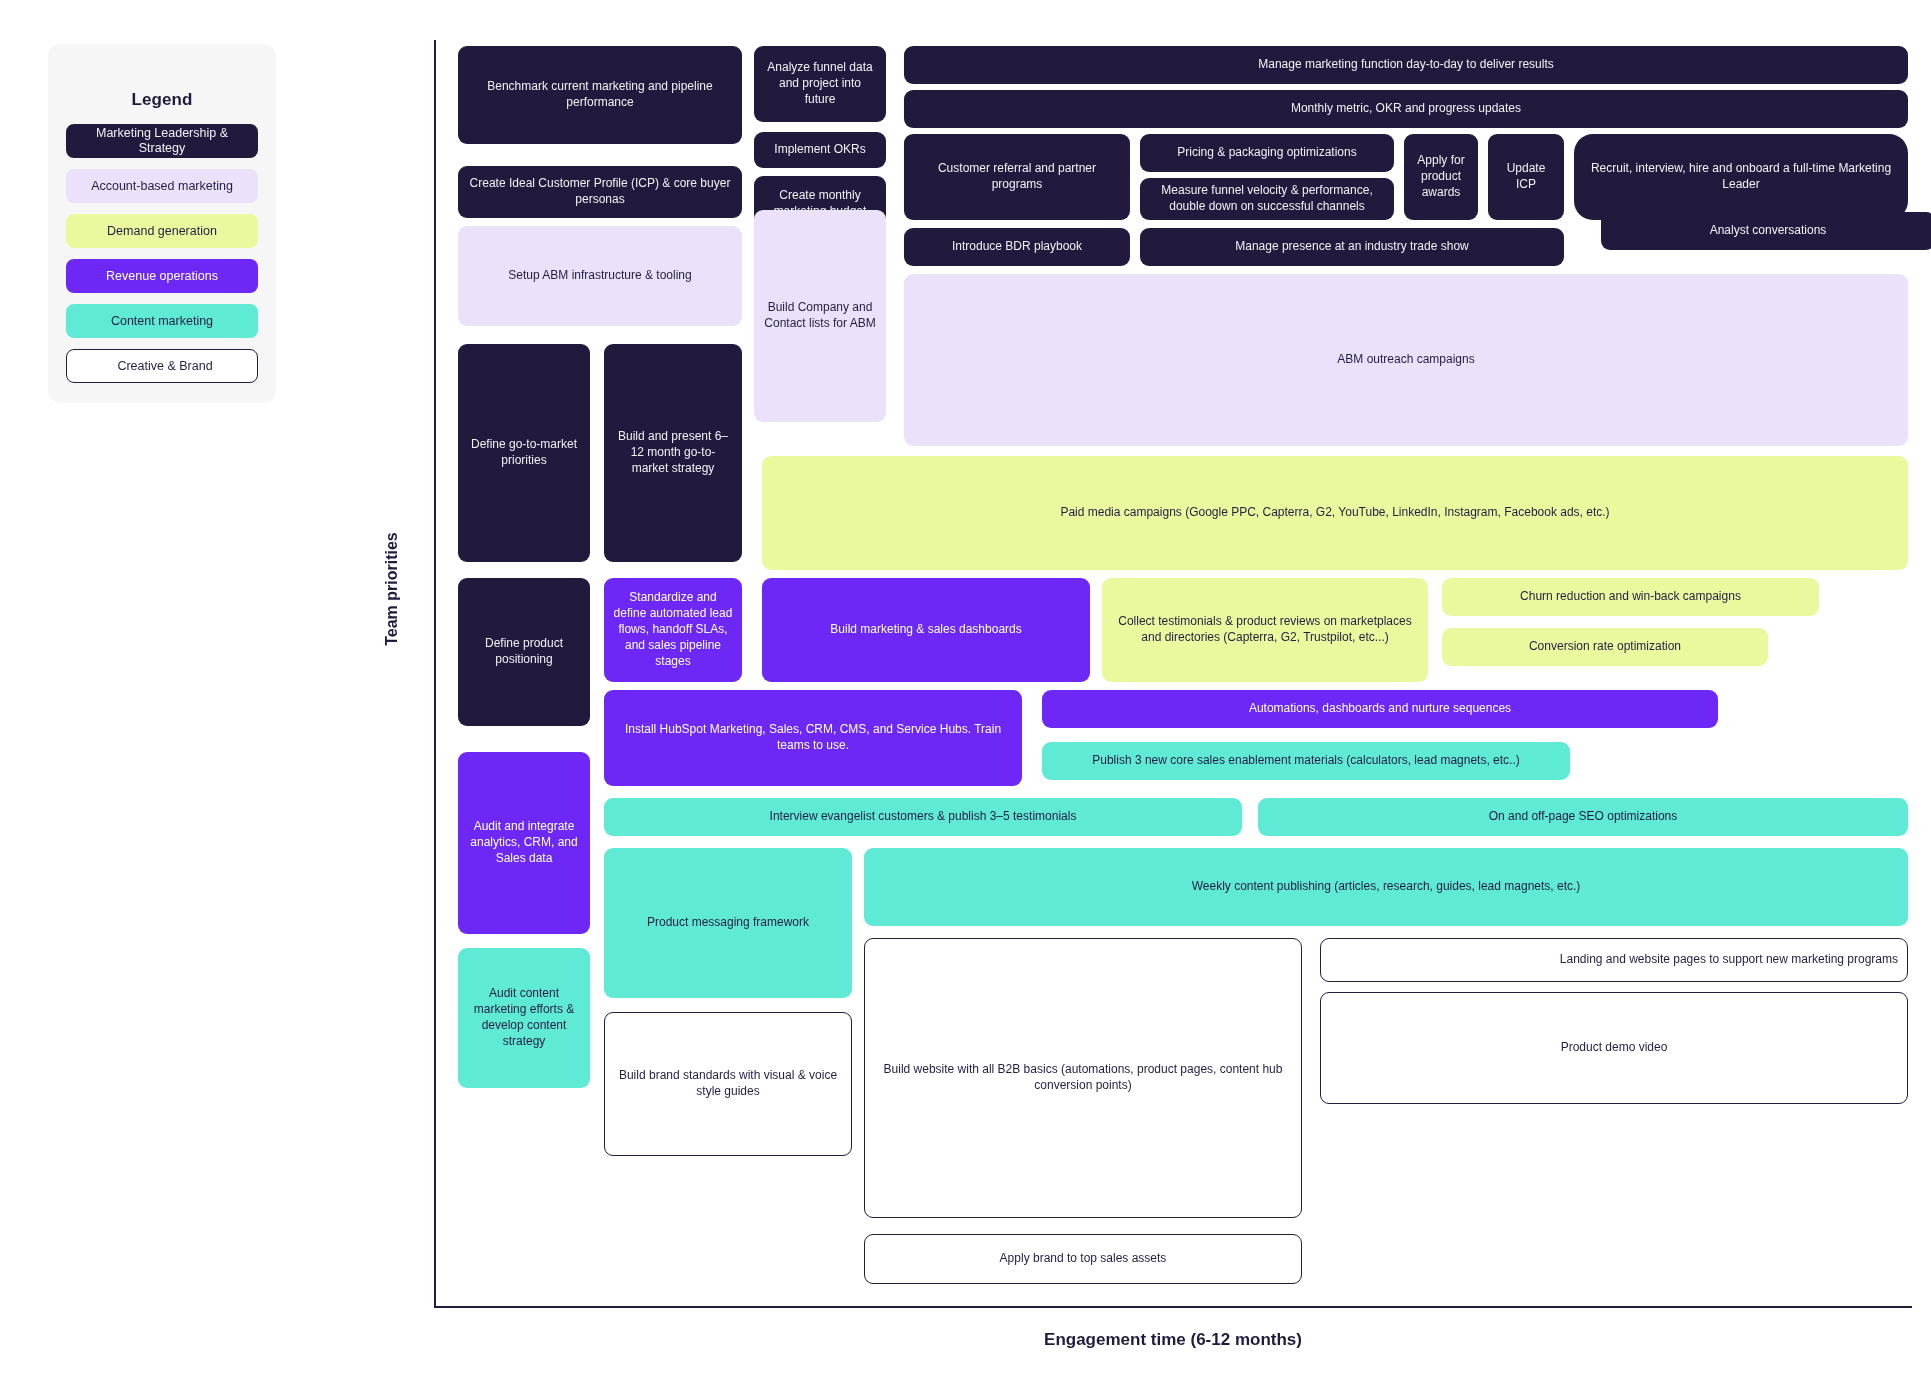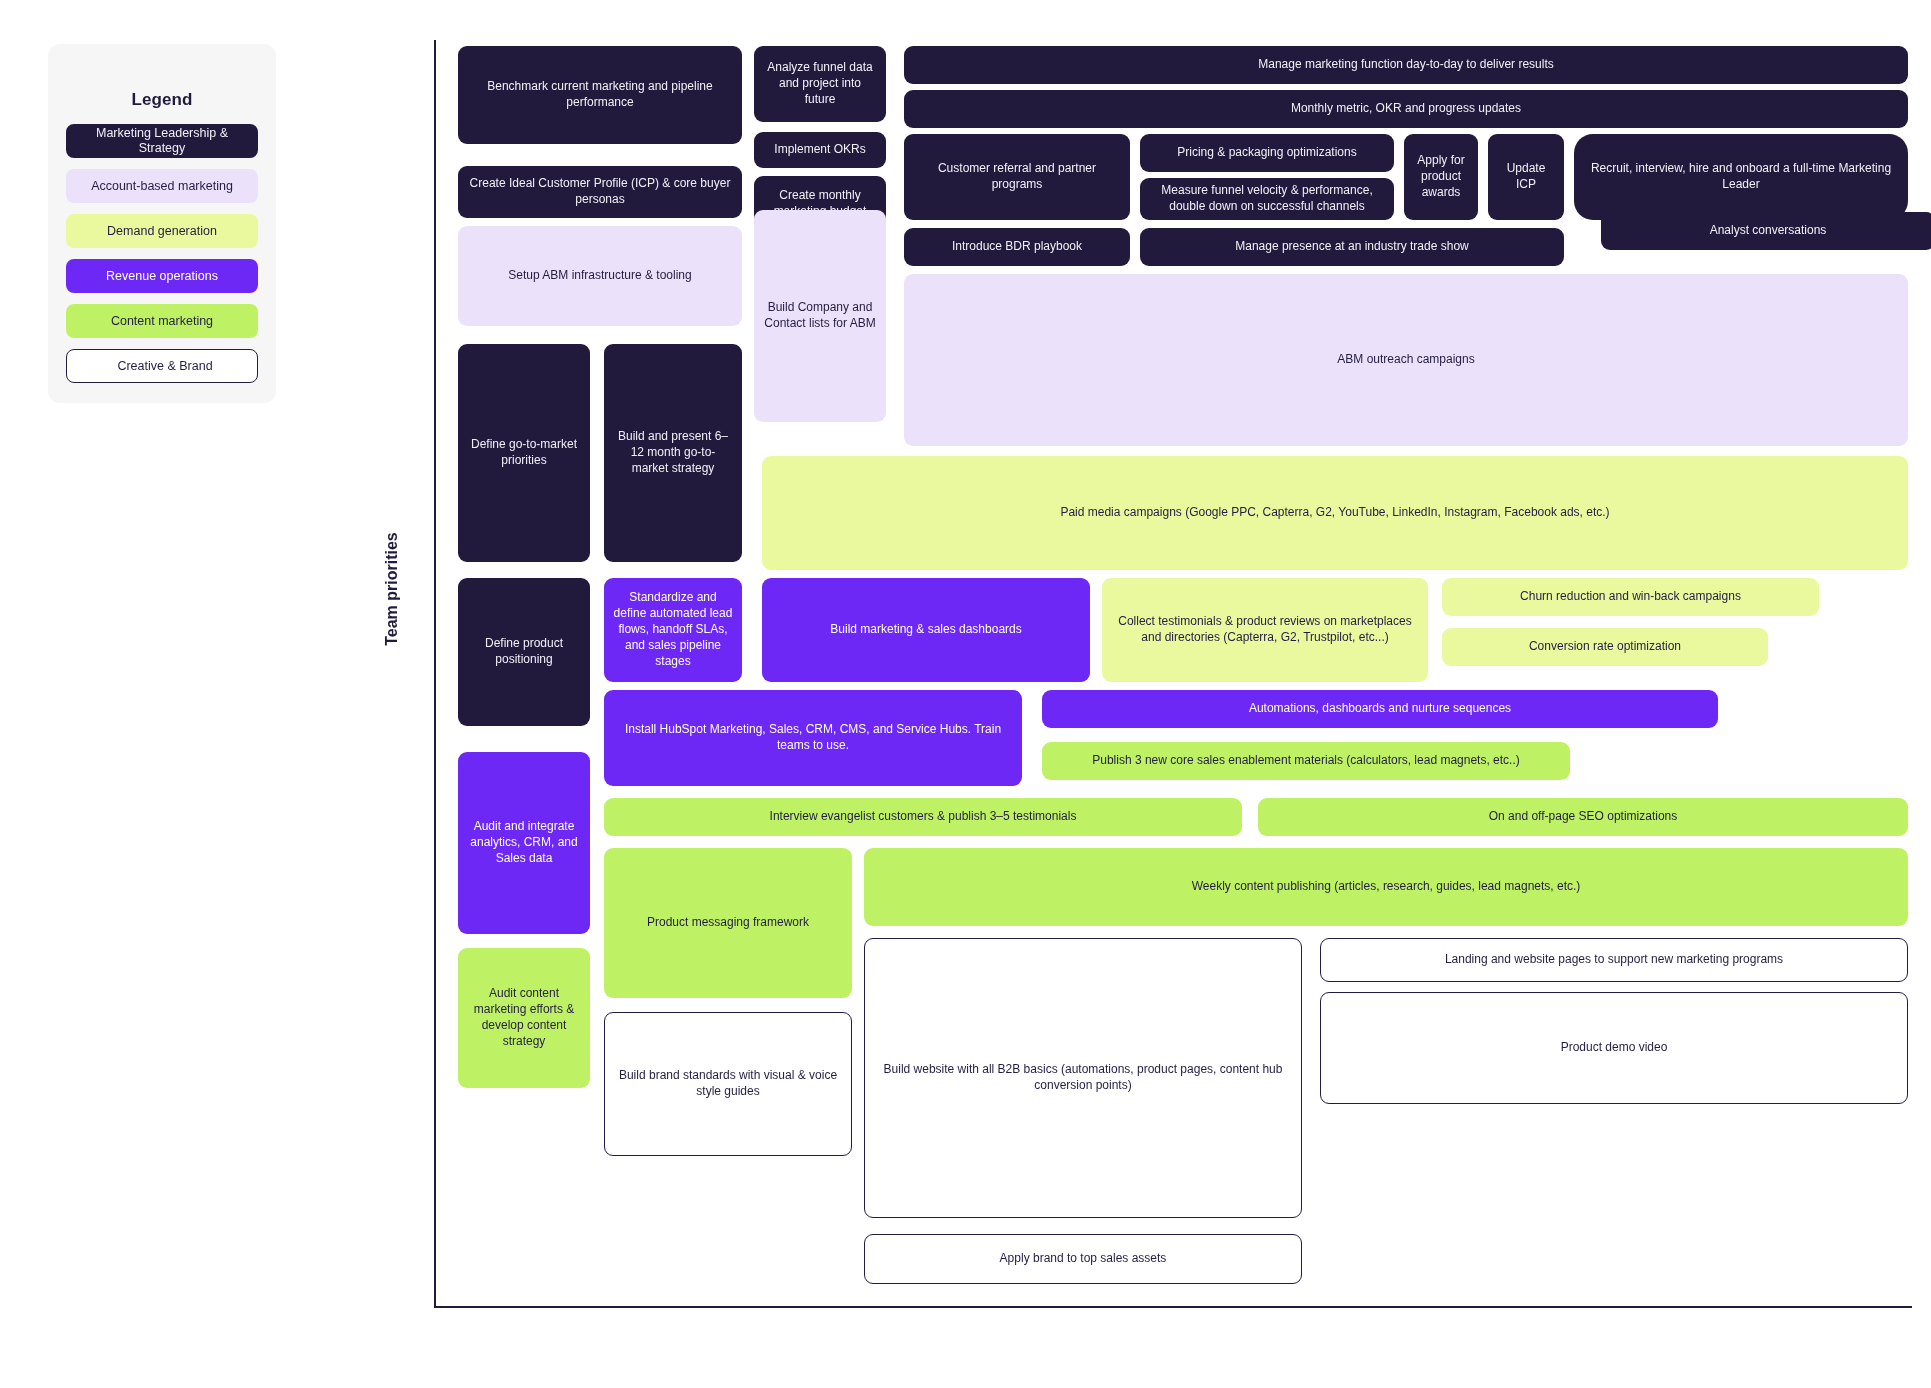--- a/index.html
+++ b/index.html
@@ -101,21 +101,21 @@
     text-align: center;
     padding: 18px 9px;
     font-size: 12px;
     line-height: 1.32;
     overflow: hidden;
   }
   .c-lead   { background: #221a3d; color: #f2f0f7; }
   .c-abm    { background: #ece1fb; color: #241d42; }
   .c-demand { background: #eaf99e; color: #241d42; }
   .c-revops { background: #6d28f6; color: #ffffff; }
-  .c-content{ background: #bef264; color: #241d42; }
+  .c-content{ background: #5eead4; color: #241d42; }
   .c-brand  { background: #ffffff; color: #241d42; border: 1.4px solid #241d42; }
 </style>
 </head>
 <body>
 
 <div id="root">
 
   <div class="legend">
     <div class="legend-title">Legend</div>
     <div id="legend-items">
@@ -136,20 +136,21 @@
         </div>
         <div class="legend-item c-brand">
           <span>Creative &amp; Brand</span>
         </div>
       </div>
   </div>
 
   <div class="axis-v"></div>
   <div class="axis-h"></div>
   <div class="y-label">Team priorities</div>
+  <div class="x-label">Engagement time (6-12 months)</div>
 
   <div class="plot" id="plot">
       <div class="box c-lead" style="left: 458px; top: 46px; width: 284px; height: 98px;">
         <span>Benchmark current marketing and pipeline performance</span>
       </div>
       <div class="box c-lead" style="left: 458px; top: 166px; width: 284px; height: 52px;">
         <span>Create Ideal Customer Profile (ICP) &amp; core buyer personas</span>
       </div>
       <div class="box c-lead" style="left: 754px; top: 46px; width: 132px; height: 76px;">
         <span>Analyze funnel data and project into future</span>
@@ -255,21 +256,21 @@
       </div>
       <div class="box c-content" style="left: 864px; top: 848px; width: 1044px; height: 78px;">
         <span>Weekly content publishing (articles, research, guides, lead magnets, etc.)</span>
       </div>
       <div class="box c-brand" style="left: 604px; top: 1012px; width: 248px; height: 144px;">
         <span>Build brand standards with visual &amp; voice style guides</span>
       </div>
       <div class="box c-brand" style="left: 864px; top: 938px; width: 438px; height: 280px;">
         <span>Build website with all B2B basics (automations, product pages, content hub conversion points)</span>
       </div>
-      <div class="box c-brand" style="left: 1320px; top: 938px; width: 588px; height: 44px;">
+      <div class="box c-brand" style="left: 1320px; top: 938px; width: 588px; height: 44px; justify-content: flex-end;">
         <span>Landing and website pages to support new marketing programs</span>
       </div>
       <div class="box c-brand" style="left: 1320px; top: 992px; width: 588px; height: 112px;">
         <span>Product demo video</span>
       </div>
       <div class="box c-brand" style="left: 864px; top: 1234px; width: 438px; height: 50px;">
         <span>Apply brand to top sales assets</span>
       </div>
     </div>
 

